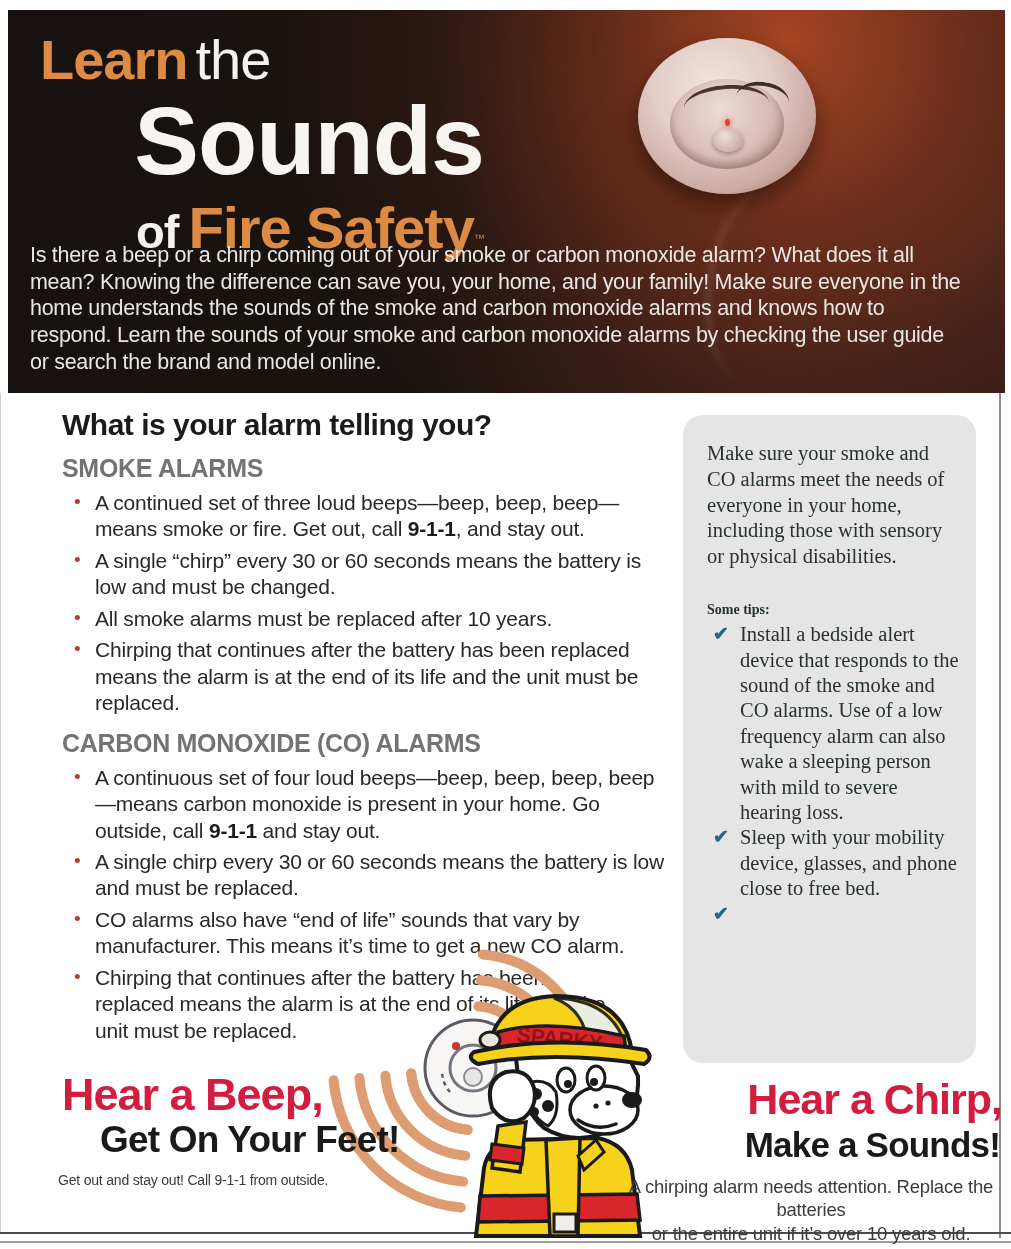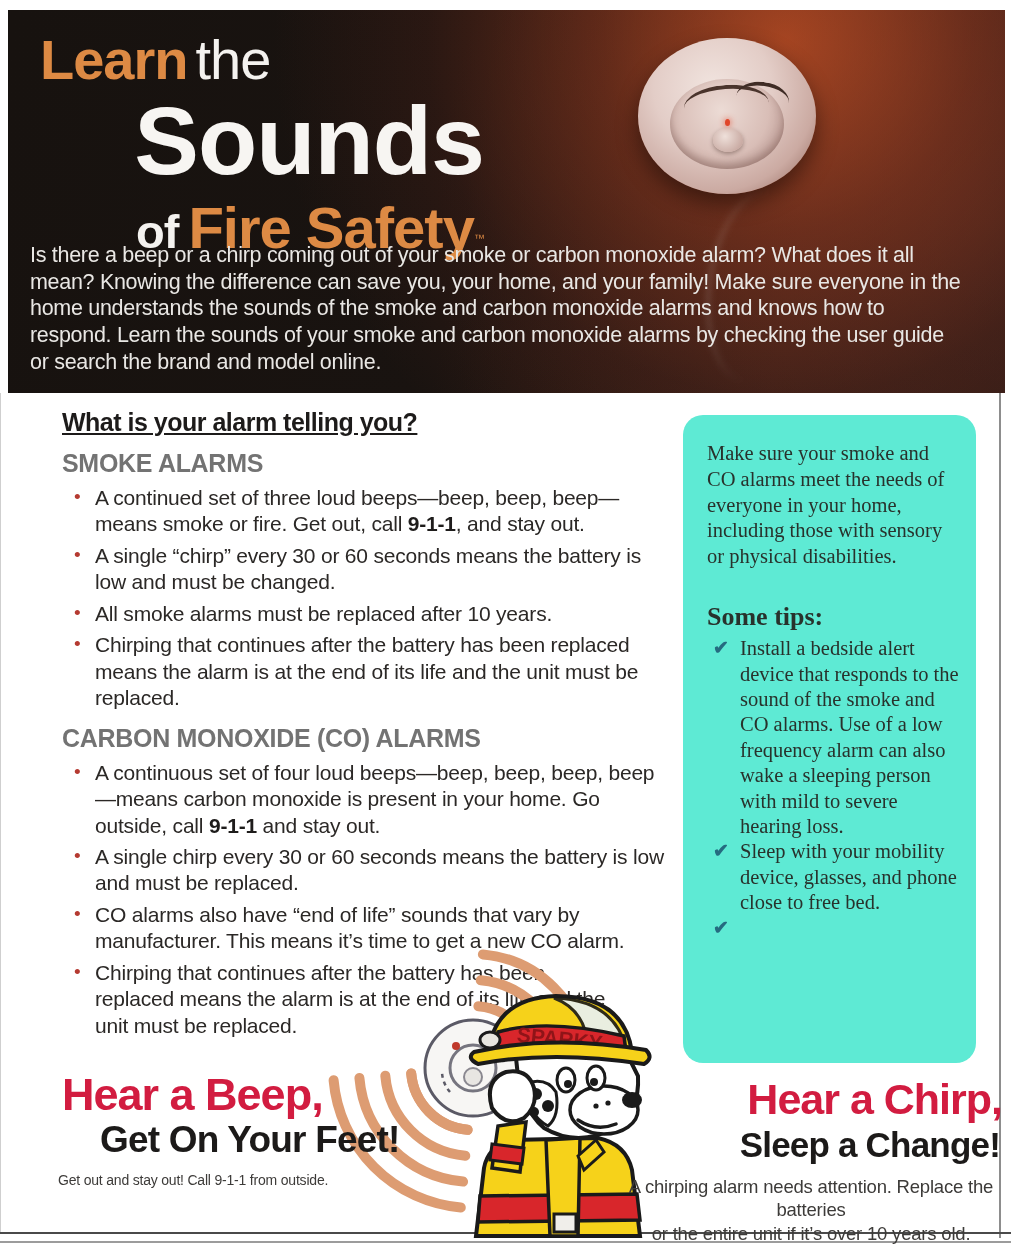--- a/index.html
+++ b/index.html
@@ -58,39 +58,39 @@
   .det-led { position:absolute; left:49%; top:52%; width:5px; height:7px; border-radius:50%; background:#e0452a; box-shadow:0 0 6px #e0452a; }
   .smoke-wisp {
     position:absolute; left:700px; top:180px; width:80px; height:190px;
     border-left:3px solid rgba(200,195,190,.28); border-radius:60% 0 0 60%/50% 0 0 50%;
     filter:blur(3px); transform:rotate(8deg);
   }
   
   .body-border { position:absolute; left:0; top:393px; width:1011px; height:840px; border-left:1px solid #cfcfcf; }
   .right-edge { position:absolute; left:999px; top:393px; width:2px; height:845px; background:#8d8d8d; }
   .left-col { position:absolute; left:62px; top:408px; width:604px; }
-  .q-head { font-size:25px; font-weight:800; color:#1d1b1a; letter-spacing:-0.5px; margin-bottom:10px;text-decoration:underline; }
+  .q-head { font-size:30px; font-weight:800; color:#1d1b1a; letter-spacing:-0.5px; margin-bottom:10px; }
   .sec-head { font-size:25px; font-weight:800; color:#737373; letter-spacing:-0.3px; margin:12px 0 7px; }
   ul.blist { list-style:none; }
   ul.blist li {
     position:relative; padding-left:33px; margin-bottom:5px;
     font-size:21px; line-height:1.26; letter-spacing:-0.2px; color:#2b2826;
   }
   ul.blist li::before {
     content:"•"; position:absolute; left:12px; top:0px; color:#b53a31; font-size:19px;
   }
   ul.blist b { font-weight:800; color:#1e1c1b; }
   
   .tips {
     position:absolute; left:683px; top:415px; width:293px; height:648px;
-    background:#5eead4; border-radius:20px; padding:26px 16px 18px 24px;
+    background:#e5e5e5; border-radius:20px; padding:26px 16px 18px 24px;
     font-family:"Liberation Serif", serif; color:#28322c;
   }
   .tips-intro { font-size:20.5px; line-height:1.26; margin-bottom:16px; }
-  .tips-head  { font-size:26px; font-weight:700; margin-bottom:4px;margin-top:32px; }
+  .tips-head  { font-size:14px; font-weight:700; margin-bottom:4px;margin-top:32px; }
   .tip-item { display:flex; gap:7px; margin-left:6px; }
   .tip-check { color:#256b80; font-weight:700; font-size:19px; flex:0 0 20px; line-height:1.3; }
   .tip-text { font-size:20.5px; line-height:1.24; }
   
   .waves-svg  { position:absolute; left:318px; top:948px; z-index:2; }
   .sparky-svg { position:absolute; left:428px; top:988px; z-index:3; }
   .beep-block { position:absolute; left:62px; top:1072px; z-index:4; }
   .cta-red   { font-size:45px; font-weight:800; color:#d21c40; letter-spacing:-1px; line-height:1; }
   .cta-black { font-size:37px; font-weight:800; color:#1c1a19; letter-spacing:-0.8px; line-height:1.05; }
   .beep-block .cta-black { margin:4px 0 0 38px; }
@@ -232,21 +232,21 @@
   </svg>
 
   <div class="beep-block">
     <div class="cta-red">Hear a Beep,</div>
     <div class="cta-black">Get On Your Feet!</div>
     <div class="beep-cap">Get out and stay out! Call 9-1-1 from outside.</div>
   </div>
 
   <div class="chirp-block">
     <div class="cta-red">Hear a Chirp,</div>
-    <div class="cta-black">Sleep a Change!</div>
+    <div class="cta-black">Make a Sounds!</div>
     <div class="chirp-cap">
       <div>A chirping alarm needs attention. Replace the batteries</div>
       <div>or the entire unit if it’s over 10 years old.</div>
       <div>If you don’t remember how old the unit is, replace it!</div>
     </div>
   </div>
 
   <div class="bottom-line1"></div>
   <div class="bottom-line2"></div>
 </div>

